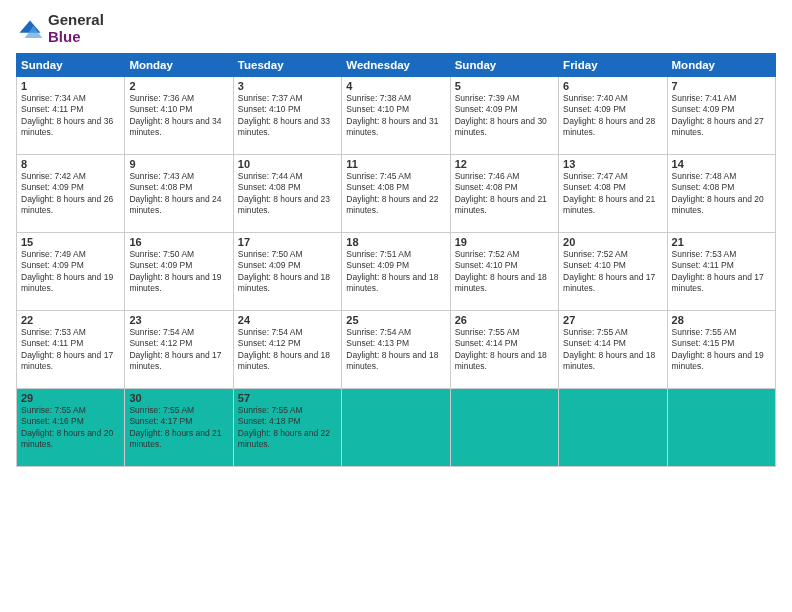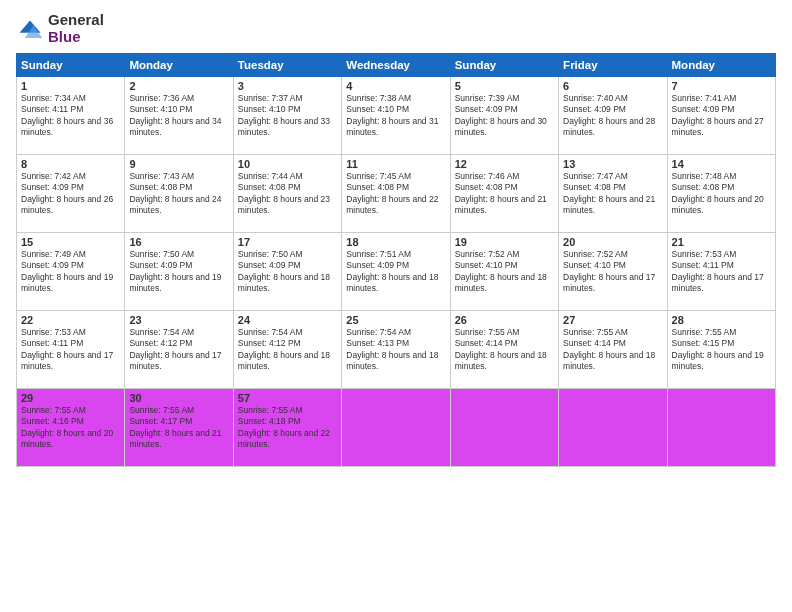--- a/index.html
+++ b/index.html
@@ -76,21 +76,21 @@
     tbody tr td {
       border: 1px solid #ccc;
       vertical-align: top;
       padding: 3px 4px;
       font-size: 9px;
       color: #333;
       height: 78px;
       background: #fff;
     }
     tbody tr:last-child td {
-      background: #d946ef;
+      background: #14b8a6;
     }
     .day-num {
       font-size: 11px;
       font-weight: bold;
       display: block;
       margin-bottom: 1px;
     }
     .cell-text {
       font-size: 8.5px;
       line-height: 1.35;

